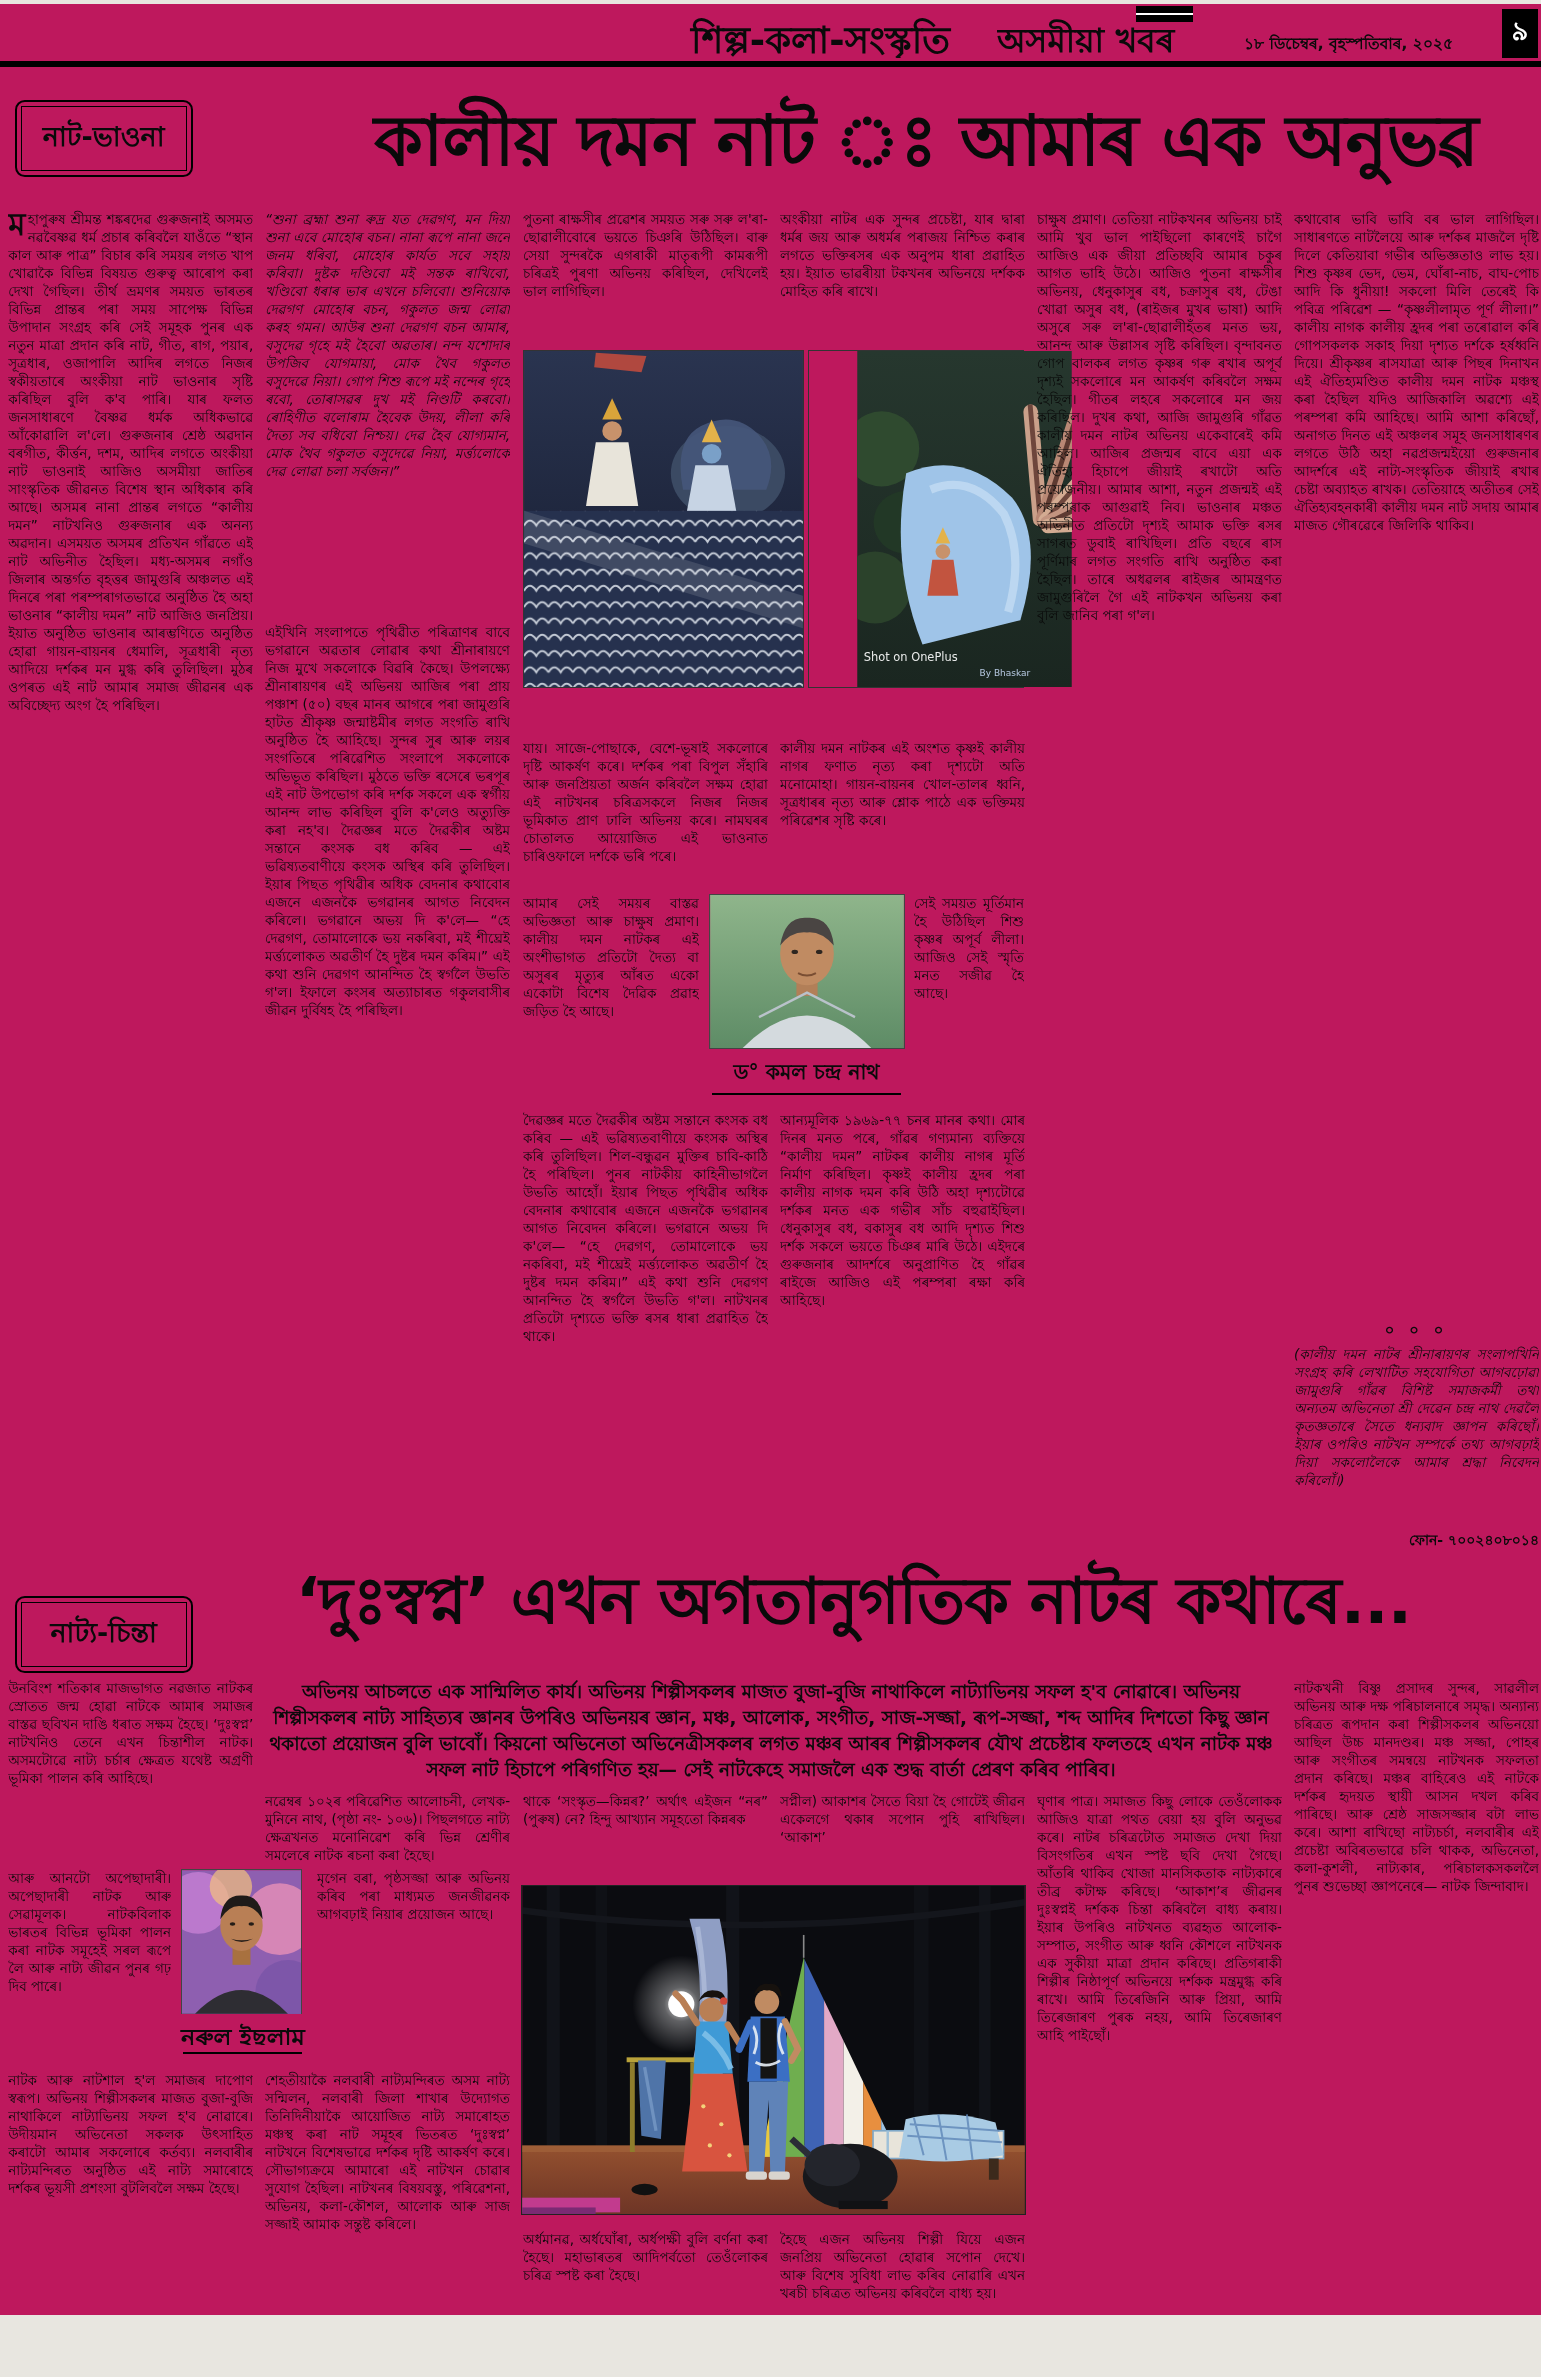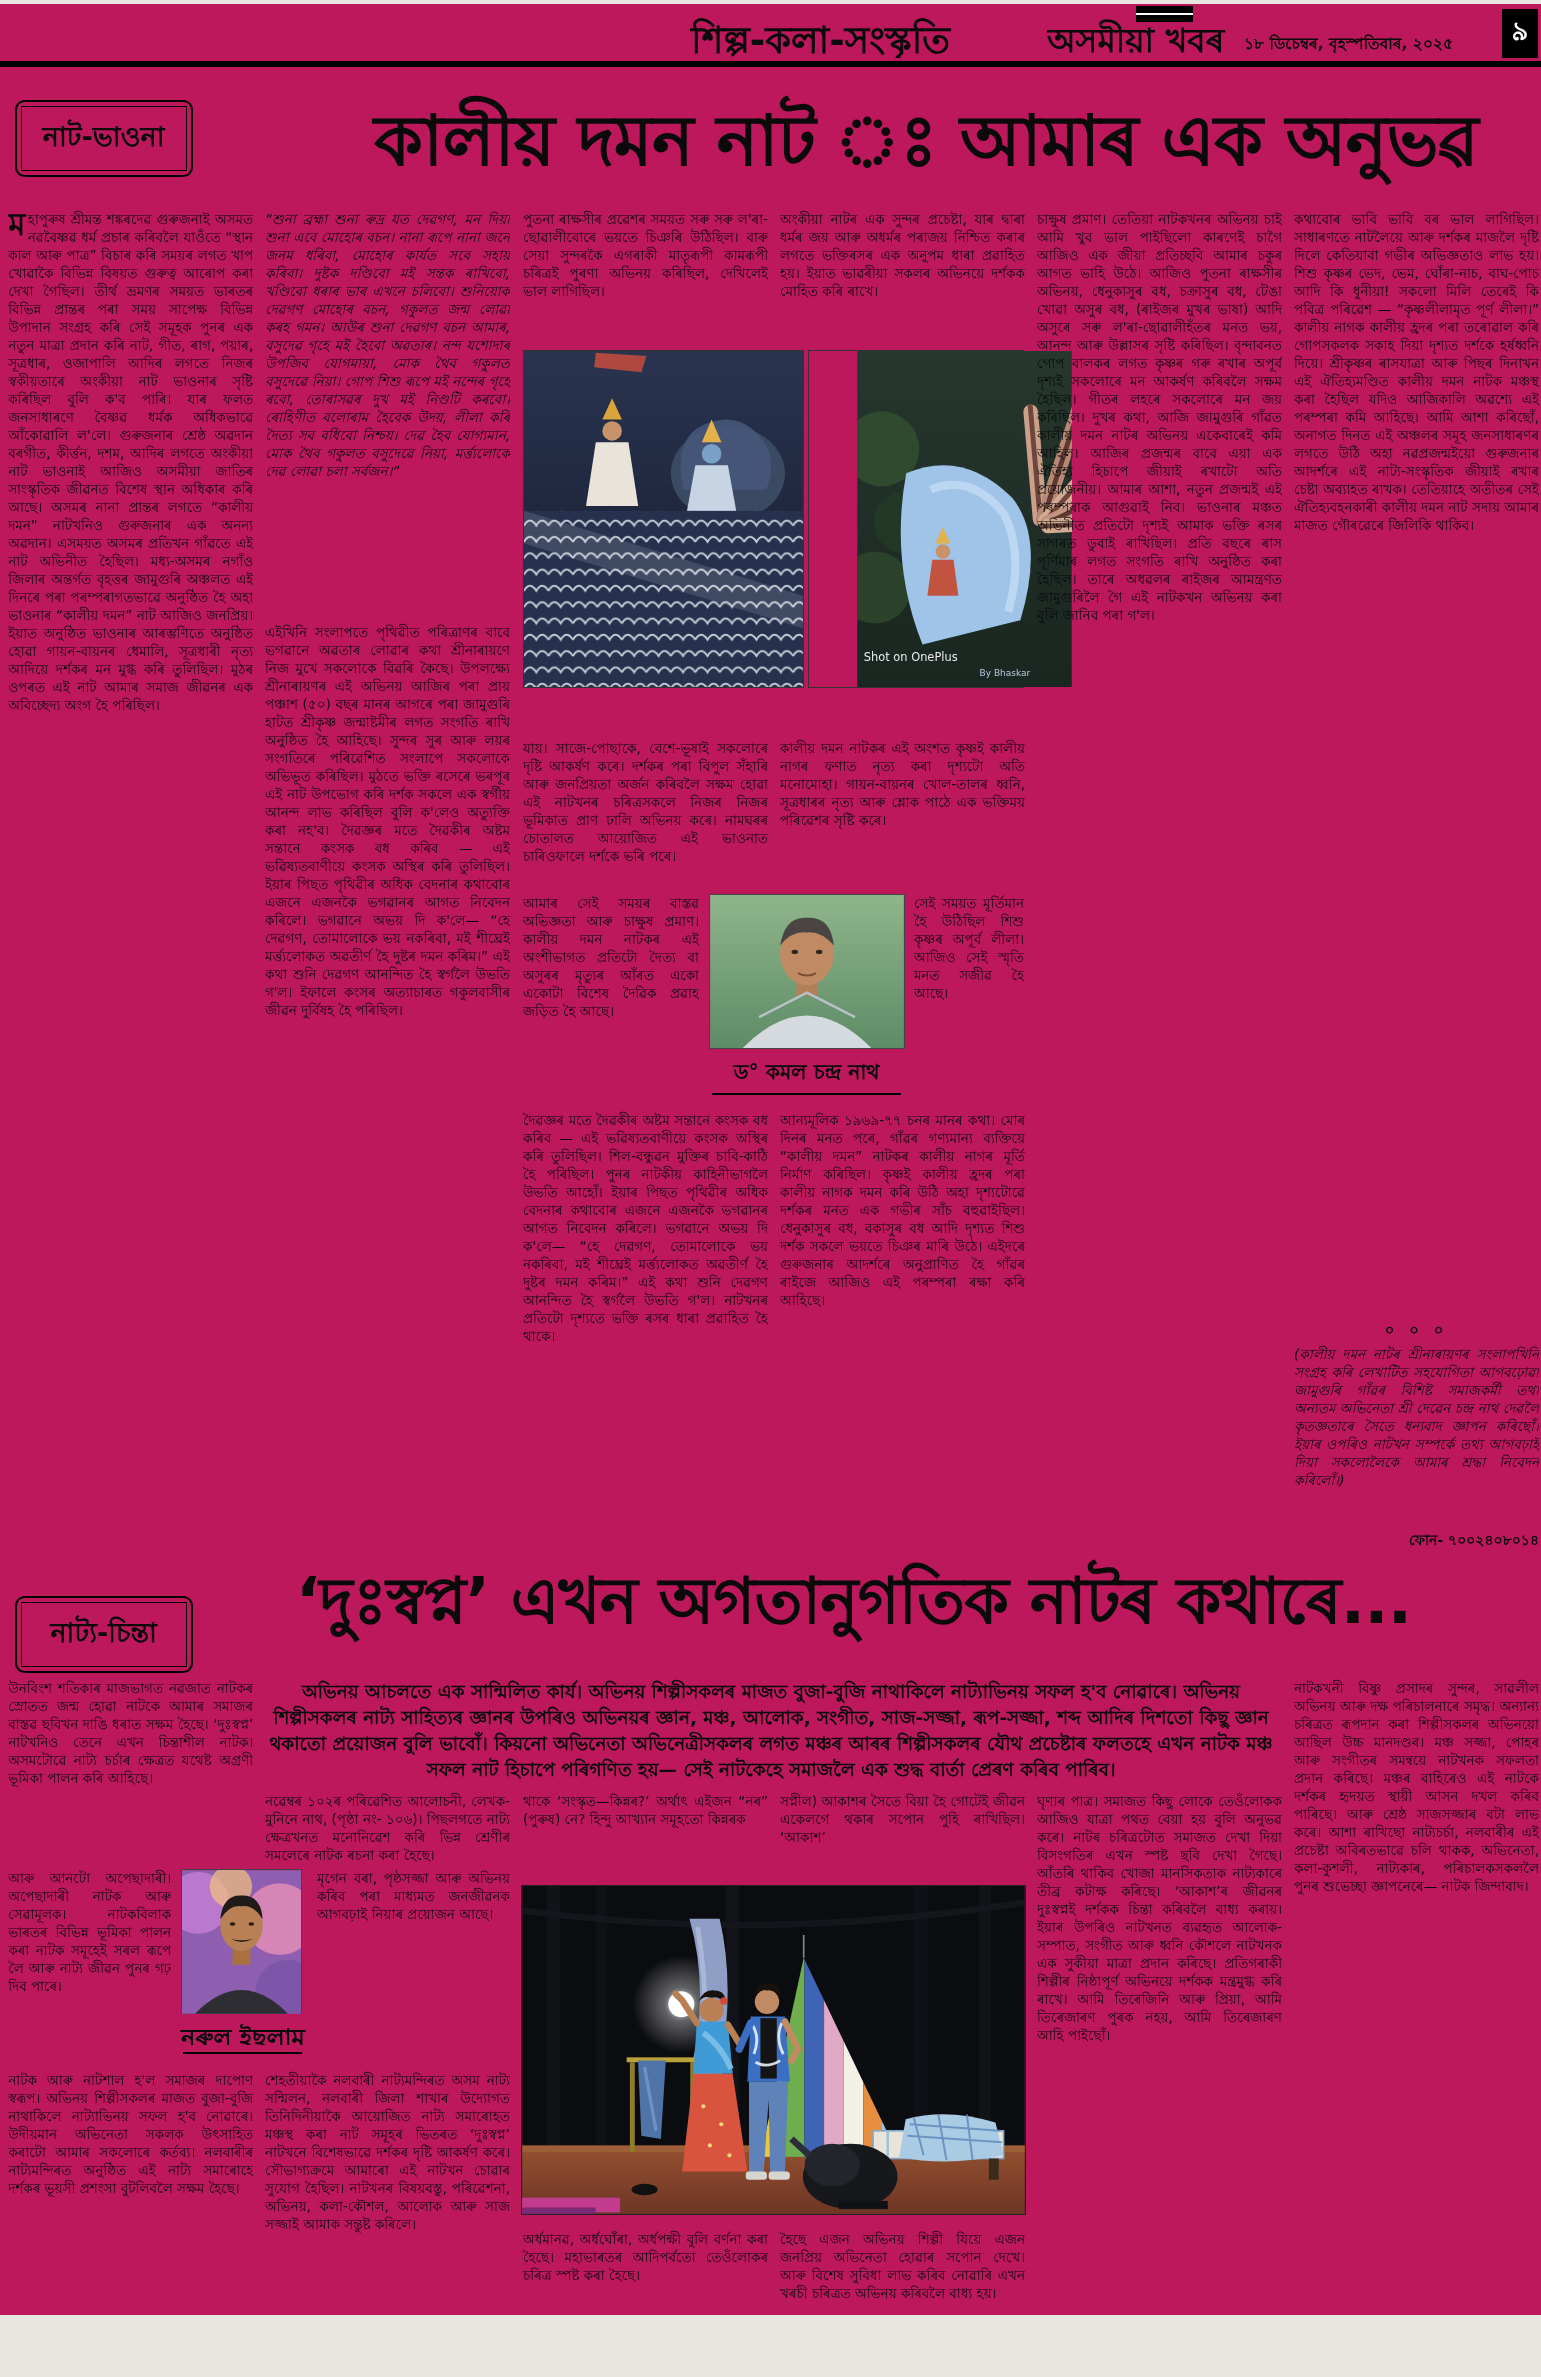--- a/index.html
+++ b/index.html
@@ -27,21 +27,21 @@
   .badge{background:#000;background-image:linear-gradient(#000 45%,#fff 45%,#fff 55%,#000 55%);}
   svg{display:block;}
 </style>
 </head>
 <body>
 
 <div id="page">
 
   <div class="abs masthead-title" style="left:506px;top:6.5px;width:629px;height:47px;">শিল্প-কলা-সংস্কৃতি</div>
 
-  <div class="abs paper-logo" style="left:1047px;top:11.4px;width:196px;height:42px;">অসমীয়া খবৰ</div>
+  <div class="abs paper-logo" style="left:997px;top:11.4px;width:196px;height:42px;">অসমীয়া খবৰ</div>
   <div class="abs badge" style="left:1136px;top:1.6px;width:57px;height:16.3px;"></div>
 
   <div class="abs date-line" style="left:1244px;top:28px;width:245px;height:21px;">১৮ ডিচেম্বৰ, বৃহস্পতিবাৰ, ২০২৫</div>
 
   <div class="abs pagenum" style="left:1502px;top:4.9px;width:36px;height:49px;">৯</div>
 
   <div class="abs rule" style="left:0;top:57px;width:1541px;height:5.7px;"></div>
 
   <div class="abs label-box" style="left:14.7px;top:96px;width:174px;height:73px;">
     <div class="label-inner">নাট-ভাওনা</div>
@@ -50,21 +50,21 @@
   <div class="abs headline" style="left:318px;top:85px;width:1216px;height:108px;font-size:70px;line-height:105px;">কালীয় দমন নাট ঃ আমাৰ এক অনুভৱ</div>
 
   <div class="abs body-col" style="left:8.2px;top:206px;width:245px;height:1345px;">
     <span class="dropcap">ম</span><span>হাপুৰুষ শ্ৰীমন্ত শঙ্কৰদেৱ গুৰুজনাই অসমত নৱবৈষ্ণৱ ধৰ্ম প্ৰচাৰ কৰিবলৈ যাওঁতে “স্থান কাল আৰু পাত্ৰ” বিচাৰ কৰি সময়ৰ লগত খাপ খোৱাকৈ বিভিন্ন বিষয়ত গুৰুত্ব আৰোপ কৰা দেখা গৈছিল। তীৰ্থ ভ্ৰমণৰ সময়ত ভাৰতৰ বিভিন্ন প্ৰান্তৰ পৰা সময় সাপেক্ষ বিভিন্ন উপাদান সংগ্ৰহ কৰি সেই সমূহক পুনৰ এক নতুন মাত্ৰা প্ৰদান কৰি নাট, গীত, ৰাগ, পয়াৰ, সূত্ৰধাৰ, ওজাপালি আদিৰ লগতে নিজৰ স্বকীয়তাৰে অংকীয়া নাট ভাওনাৰ সৃষ্টি কৰিছিল বুলি ক'ব পাৰি। যাৰ ফলত জনসাধাৰণে বৈষ্ণৱ ধৰ্মক অধিকভাৱে আঁকোৱালি ল'লে। গুৰুজনাৰ শ্ৰেষ্ঠ অৱদান বৰগীত, কীৰ্ত্তন, দশম, আদিৰ লগতে অংকীয়া নাট ভাওনাই আজিও অসমীয়া জাতিৰ সাংস্কৃতিক জীৱনত বিশেষ স্থান অধিকাৰ কৰি আছে। অসমৰ নানা প্ৰান্তৰ লগতে “কালীয় দমন” নাটখনিও গুৰুজনাৰ এক অনন্য অৱদান। এসময়ত অসমৰ প্ৰতিখন গাঁৱতে এই নাট অভিনীত হৈছিল। মধ্য-অসমৰ নগাঁও জিলাৰ অন্তৰ্গত বৃহত্তৰ জামুগুৰি অঞ্চলত এই দিনৰে পৰা পৰম্পৰাগতভাৱে অনুষ্ঠিত হৈ অহা ভাওনাৰ “কালীয় দমন” নাট আজিও জনপ্ৰিয়। ইয়াত অনুষ্ঠিত ভাওনাৰ আৰম্ভণিতে অনুষ্ঠিত হোৱা গায়ন-বায়নৰ ধেমালি, সূত্ৰধাৰী নৃত্য আদিয়ে দৰ্শকৰ মন মুগ্ধ কৰি তুলিছিল। মুঠৰ ওপৰত এই নাট আমাৰ সমাজ জীৱনৰ এক অবিচ্ছেদ্য অংগ হৈ পৰিছিল।</span>
   </div>
 
   <div class="abs body-col italic" style="left:265px;top:206px;width:245px;height:408px;">“শুনা ব্ৰহ্মা শুনা ৰুদ্ৰ যত দেৱগণ, মন দিয়া শুনা এবে মোহোৰ বচন। নানা ৰূপে নানা জনে জনম ধৰিবা, মোহোৰ কাৰ্যত সবে সহায় কৰিবা। দুষ্টক দণ্ডিবো মই সন্তক ৰাখিবো, খণ্ডিবো ধৰাৰ ভাৰ এখনে চলিবো। শুনিয়োক দেৱগণ মোহোৰ বচন, গকুলত জন্ম লোৱা কৰহ গমন। আউৰ শুনা দেৱগণ বচন আমাৰ, বসুদেৱ গৃহে মই হৈবো অৱতাৰ। নন্দ যশোদাৰ উপজিব যোগমায়া, মোক থৈব গকুলত বসুদেৱে নিয়া। গোপ শিশু ৰূপে মই নন্দেৰ গৃহে ৰবো, তোৰাসৱৰ দুখ মই নিণ্ডটি কৰবো। ৰোহিণীত বলোৰাম হৈবেক উদয়, লীলা কৰি দৈত্য সব বধিবো নিশ্চয়। দেৱ হৈব যোগ্যমান, মোক থৈব গকুলত বসুদেৱে নিয়া, মৰ্ত্ত্যলোকে দেৱ লোৱা চলা সৰ্বজন।”</div>
   <div class="abs body-col" style="left:265px;top:619px;width:245px;height:932px;">এইখিনি সংলাপতে পৃথিৱীত পৰিত্ৰাণৰ বাবে ভগৱানে অৱতাৰ লোৱাৰ কথা শ্ৰীনাৰায়ণে নিজ মুখে সকলোকে বিৱৰি কৈছে। উপলক্ষ্যে শ্ৰীনাৰায়ণৰ এই অভিনয় আজিৰ পৰা প্ৰায় পঞ্চাশ (৫০) বছৰ মানৰ আগৰে পৰা জামুগুৰি হাটত শ্ৰীকৃষ্ণ জন্মাষ্টমীৰ লগত সংগতি ৰাখি অনুষ্ঠিত হৈ আহিছে। সুন্দৰ সুৰ আৰু লয়ৰ সংগতিৰে পৰিৱেশিত সংলাপে সকলোকে অভিভূত কৰিছিল। মুঠতে ভক্তি ৰসেৰে ভৰপূৰ এই নাট উপভোগ কৰি দৰ্শক সকলে এক স্বৰ্গীয় আনন্দ লাভ কৰিছিল বুলি ক'লেও অত্যুক্তি কৰা নহ'ব। দৈৱজ্ঞৰ মতে দৈৱকীৰ অষ্টম সন্তানে কংসক বধ কৰিব — এই ভৱিষ্যতবাণীয়ে কংসক অস্থিৰ কৰি তুলিছিল। ইয়াৰ পিছত পৃথিৱীৰ অধিক বেদনাৰ কথাবোৰ এজনে এজনকৈ ভগৱানৰ আগত নিবেদন কৰিলে। ভগৱানে অভয় দি ক'লে— “হে দেৱগণ, তোমালোকে ভয় নকৰিবা, মই শীঘ্ৰেই মৰ্ত্ত্যলোকত অৱতীৰ্ণ হৈ দুষ্টৰ দমন কৰিম।” এই কথা শুনি দেৱগণ আনন্দিত হৈ স্বৰ্গলৈ উভতি গ'ল। ইফালে কংসৰ অত্যাচাৰত গকুলবাসীৰ জীৱন দুৰ্বিষহ হৈ পৰিছিল।</div>
 
   <div class="abs body-col" style="left:523px;top:206px;width:245px;height:136px;">পুতনা ৰাক্ষসীৰ প্ৰৱেশৰ সময়ত সৰু সৰু ল'ৰা-ছোৱালীবোৰে ভয়তে চিঞৰি উঠিছিল। বাৰু সেয়া সুন্দৰকৈ এগৰাকী মাতৃৰূপী কামৰূপী চৰিত্ৰই পুৰণা অভিনয় কৰিছিল, দেখিলেই ভাল লাগিছিল।</div>
-  <div class="abs body-col" style="left:780px;top:206px;width:245px;height:136px;">অংকীয়া নাটৰ এক সুন্দৰ প্ৰচেষ্টা, যাৰ দ্বাৰা ধৰ্মৰ জয় আৰু অধৰ্মৰ পৰাজয় নিশ্চিত কৰাৰ লগতে ভক্তিৰসৰ এক অনুপম ধাৰা প্ৰৱাহিত হয়। ইয়াত ভাৱৰীয়া সকলৰ অভিনয়ে দৰ্শকক মোহিত কৰি ৰাখে।</div>
+  <div class="abs body-col" style="left:780px;top:206px;width:245px;height:136px;">অংকীয়া নাটৰ এক সুন্দৰ প্ৰচেষ্টা, যাৰ দ্বাৰা ধৰ্মৰ জয় আৰু অধৰ্মৰ পৰাজয় নিশ্চিত কৰাৰ লগতে ভক্তিৰসৰ এক অনুপম ধাৰা প্ৰৱাহিত হয়। ইয়াত ভাৱৰীয়া টকখনৰ অভিনয়ে দৰ্শকক মোহিত কৰি ৰাখে।</div>
 
   <div class="abs" style="left:523px;top:346px;width:281px;height:338px;border:0.8px solid #333;box-sizing:border-box;">
     <svg width="279" height="336" viewBox="0 0 342 412" xmlns="http://www.w3.org/2000/svg">
       <defs>
         <linearGradient id="nbg" x1="0" y1="0" x2="0" y2="1">
           <stop offset="0" stop-color="#2a3450"></stop>
             <stop offset="1" stop-color="#141a2c"></stop>
         </linearGradient>
         <pattern id="scl" width="30" height="20" patternUnits="userSpaceOnUse">
           <path d="M0 14 Q7 2 15 14 Q22 2 30 14" fill="none" stroke="#dfe5ee" stroke-width="2.4" opacity="0.85"></path>

